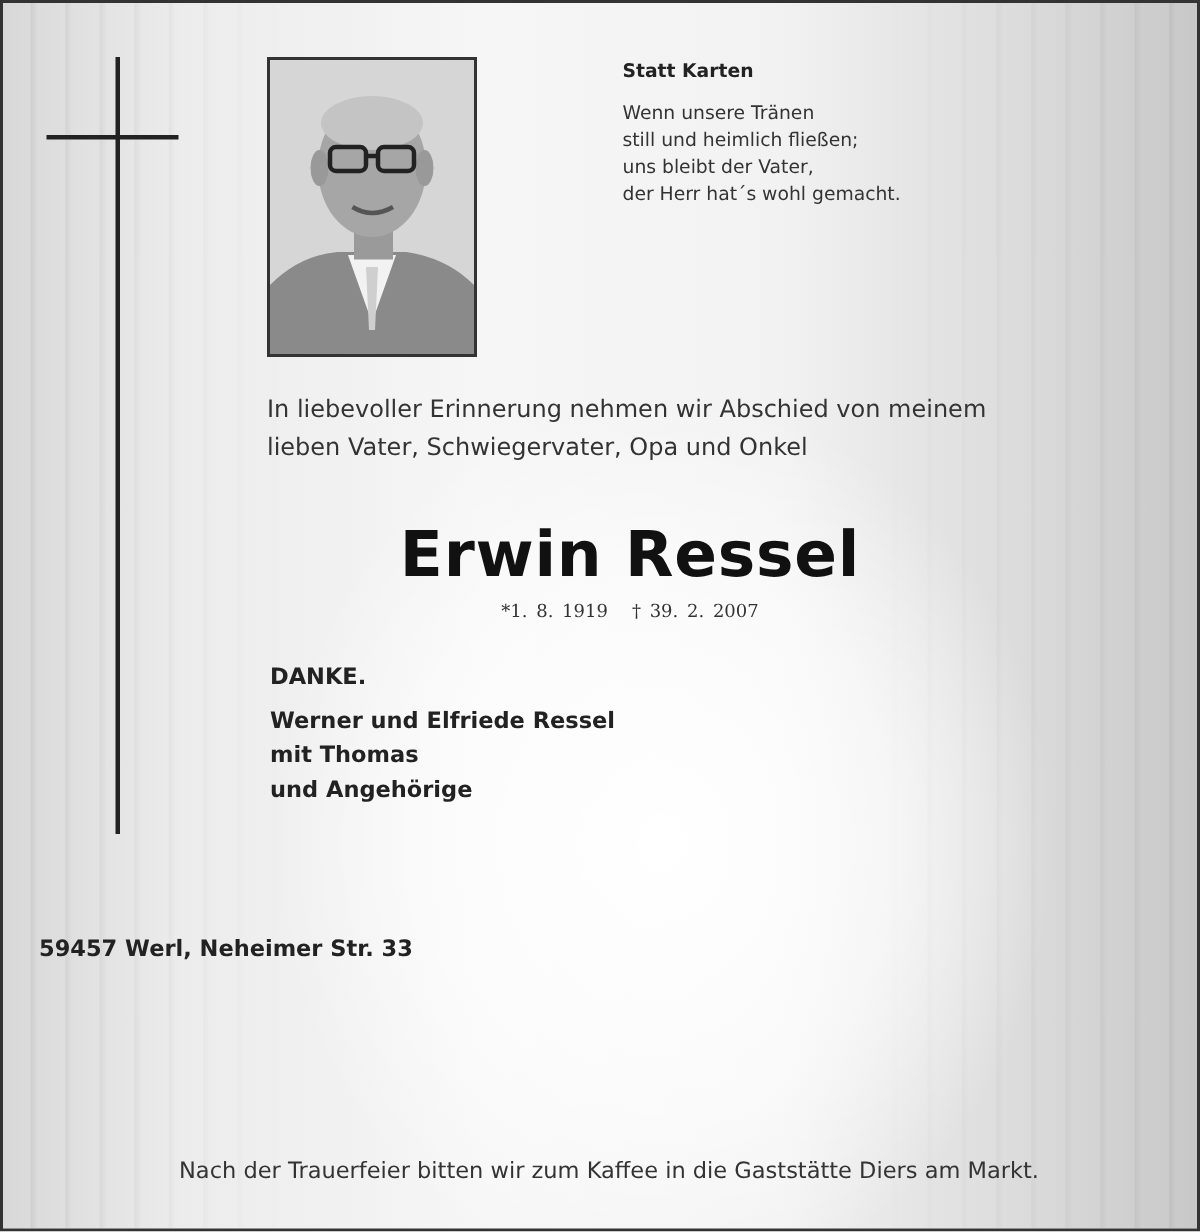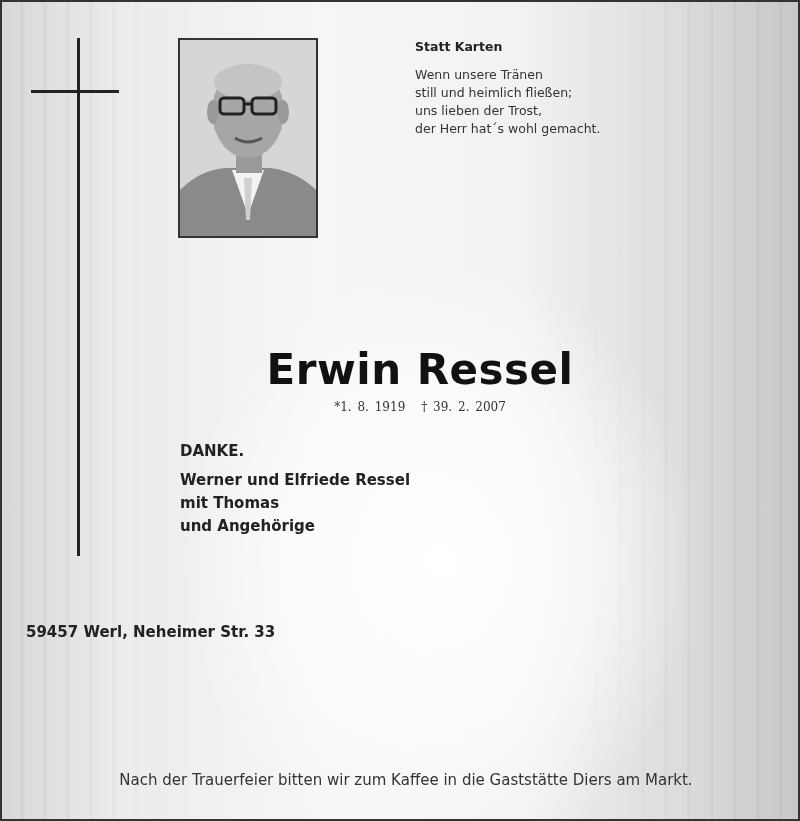--- a/index.html
+++ b/index.html
@@ -59,24 +59,28 @@
       <rect x="72" y="58" width="24" height="16" rx="4" fill="none" stroke="#222" stroke-width="3"></rect>
       <line x1="64" y1="64" x2="72" y2="64" stroke="#222" stroke-width="3"></line>
       <path d="M55 98 Q68 106 82 98" fill="none" stroke="#555" stroke-width="3"></path>
     </svg>
   </div>
 
   <div class="verse">
     <div class="title">Statt Karten</div>
     <div>Wenn unsere Tränen</div>
     <div>still und heimlich fließen;</div>
-    <div>uns lieben der Trost,</div>
+    <div>uns bleibt der Vater,</div>
     <div>der Herr hat´s wohl gemacht.</div>
   </div>
 
+  <div class="intro">
+    <div>In liebevoller Erinnerung nehmen wir Abschied von meinem</div>
+    <div>lieben Vater, Schwiegervater, Opa und Onkel</div>
+  </div>
 
   <div class="name">Erwin Ressel</div>
 
   <div class="dates">
     <span>*1. 8. 1919</span><span>† 39. 2. 2007</span>
   </div>
 
   <div class="thanks">
     <div class="danke">DANKE.</div>
     <div>Werner und Elfriede Ressel</div>

